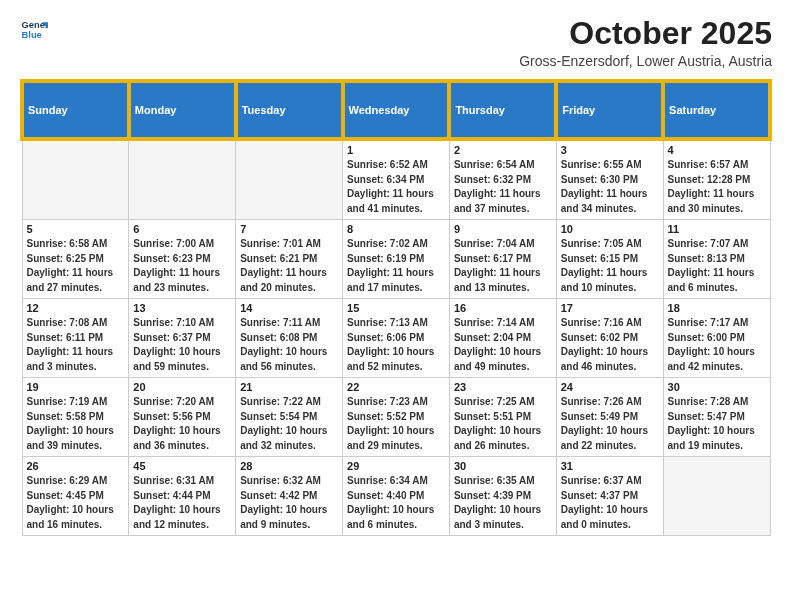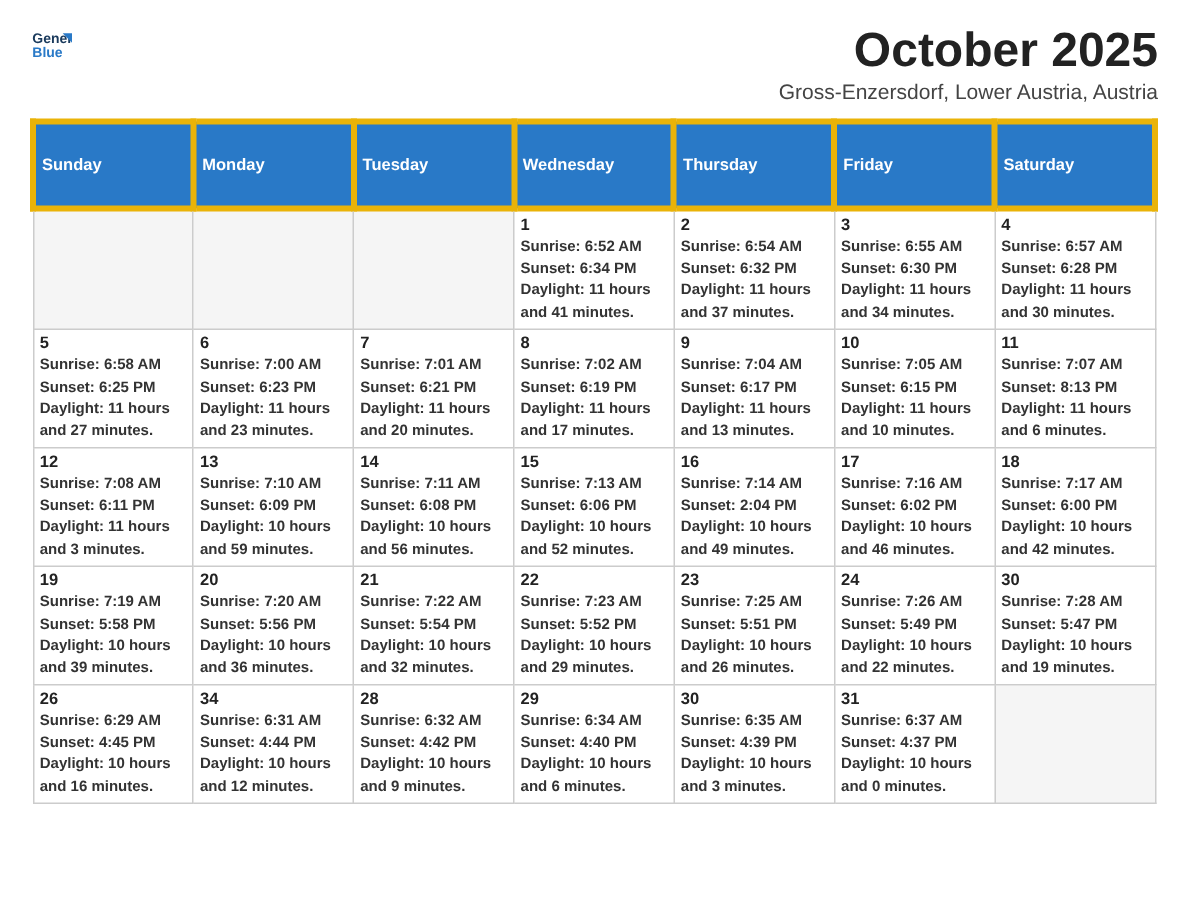--- a/index.html
+++ b/index.html
@@ -141,21 +141,21 @@
           <td>
             <span class="day-num">3</span>
             <div class="day-info">Sunrise: 6:55 AM
 Sunset: 6:30 PM
 Daylight: 11 hours
 and 34 minutes.</div>
           </td>
           <td>
             <span class="day-num">4</span>
             <div class="day-info">Sunrise: 6:57 AM
-Sunset: 6:28 PM
+Sunset: 12:28 PM
 Daylight: 11 hours
 and 30 minutes.</div>
           </td>
         </tr>
         <tr class="week-row">
           <td>
             <span class="day-num">5</span>
             <div class="day-info">Sunrise: 6:58 AM
 Sunset: 6:25 PM
 Daylight: 11 hours
@@ -208,21 +208,21 @@
           <td>
             <span class="day-num">12</span>
             <div class="day-info">Sunrise: 7:08 AM
 Sunset: 6:11 PM
 Daylight: 11 hours
 and 3 minutes.</div>
           </td>
           <td>
             <span class="day-num">13</span>
             <div class="day-info">Sunrise: 7:10 AM
-Sunset: 6:09 PM
+Sunset: 6:37 PM
 Daylight: 10 hours
 and 59 minutes.</div>
           </td>
           <td>
             <span class="day-num">14</span>
             <div class="day-info">Sunrise: 7:11 AM
 Sunset: 6:08 PM
 Daylight: 10 hours
 and 56 minutes.</div>
           </td>
@@ -308,21 +308,21 @@
         </tr>
         <tr class="week-row">
           <td>
             <span class="day-num">26</span>
             <div class="day-info">Sunrise: 6:29 AM
 Sunset: 4:45 PM
 Daylight: 10 hours
 and 16 minutes.</div>
           </td>
           <td>
-            <span class="day-num">34</span>
+            <span class="day-num">45</span>
             <div class="day-info">Sunrise: 6:31 AM
 Sunset: 4:44 PM
 Daylight: 10 hours
 and 12 minutes.</div>
           </td>
           <td>
             <span class="day-num">28</span>
             <div class="day-info">Sunrise: 6:32 AM
 Sunset: 4:42 PM
 Daylight: 10 hours

